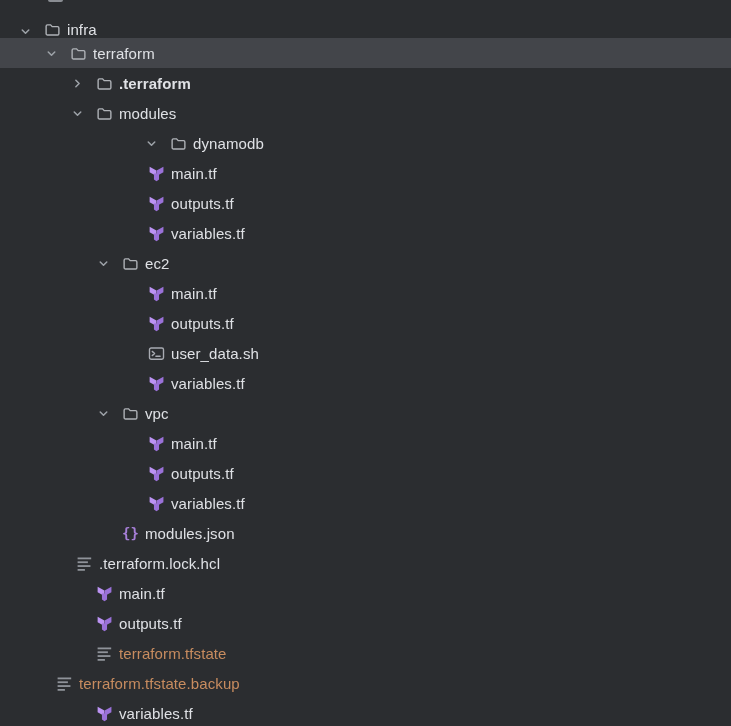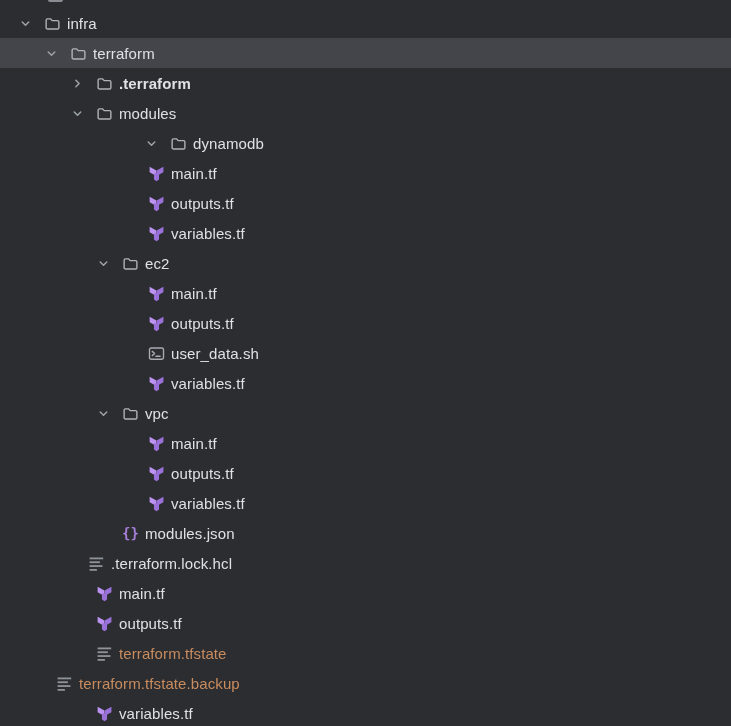--- a/index.html
+++ b/index.html
@@ -78,21 +78,21 @@
   .label {
     letter-spacing: 0.1px;
   }
 </style>
 </head>
 <body>
 
 <div class="viewport">
   <div class="clip-fragment"></div>
   <div class="tree" id="tree">
-      <div class="row" style="padding-left: 16px;">
+      <div class="row" style="padding-left: 16px; align-items: flex-end;">
         <span class="slot">
           <svg width="13" height="13" viewBox="0 0 12 12" fill="none">
             <path d="M3 4.6 L6 7.6 L9 4.6" stroke="#9da2a8" stroke-width="1.4" stroke-linecap="round" stroke-linejoin="round"></path>
           </svg>
         </span>
         <span class="icon">
           <svg width="17" height="17" viewBox="0 0 16 16" fill="none">
             <path d="M2 4.9 C2 4.2 2.55 3.65 3.25 3.65 H6.2 L7.7 5.3 H12.75 C13.45 5.3 14 5.85 14 6.55 V11.9 C14 12.6 13.45 13.15 12.75 13.15 H3.25 C2.55 13.15 2 12.6 2 11.9 Z" stroke="#b0b3b8" stroke-width="1.3"></path>
           </svg>
         </span>
@@ -286,21 +286,21 @@
         </span>
         <span class="label">variables.tf</span>
       </div>
       <div class="row" style="padding-left: 94px;">
         <span class="slot"></span>
         <span class="icon">
           <span class="json-glyph" style="color:#a77fd8">{}</span>
         </span>
         <span class="label">modules.json</span>
       </div>
-      <div class="row" style="padding-left: 60px;">
+      <div class="row" style="padding-left: 48px;">
         <span class="slot"></span>
         <span class="icon">
           <svg width="17" height="17" viewBox="0 0 16 16" fill="none">
             <path d="M1.5 3.2 H14.3" stroke="#8f939a" stroke-width="1.7"></path>
             <path d="M1.5 6.8 H11.2" stroke="#8f939a" stroke-width="1.7"></path>
             <path d="M1.5 10.4 H13.6" stroke="#8f939a" stroke-width="1.7"></path>
             <path d="M1.5 14 H8.4" stroke="#8f939a" stroke-width="1.7"></path>
           </svg>
         </span>
         <span class="label">.terraform.lock.hcl</span>

